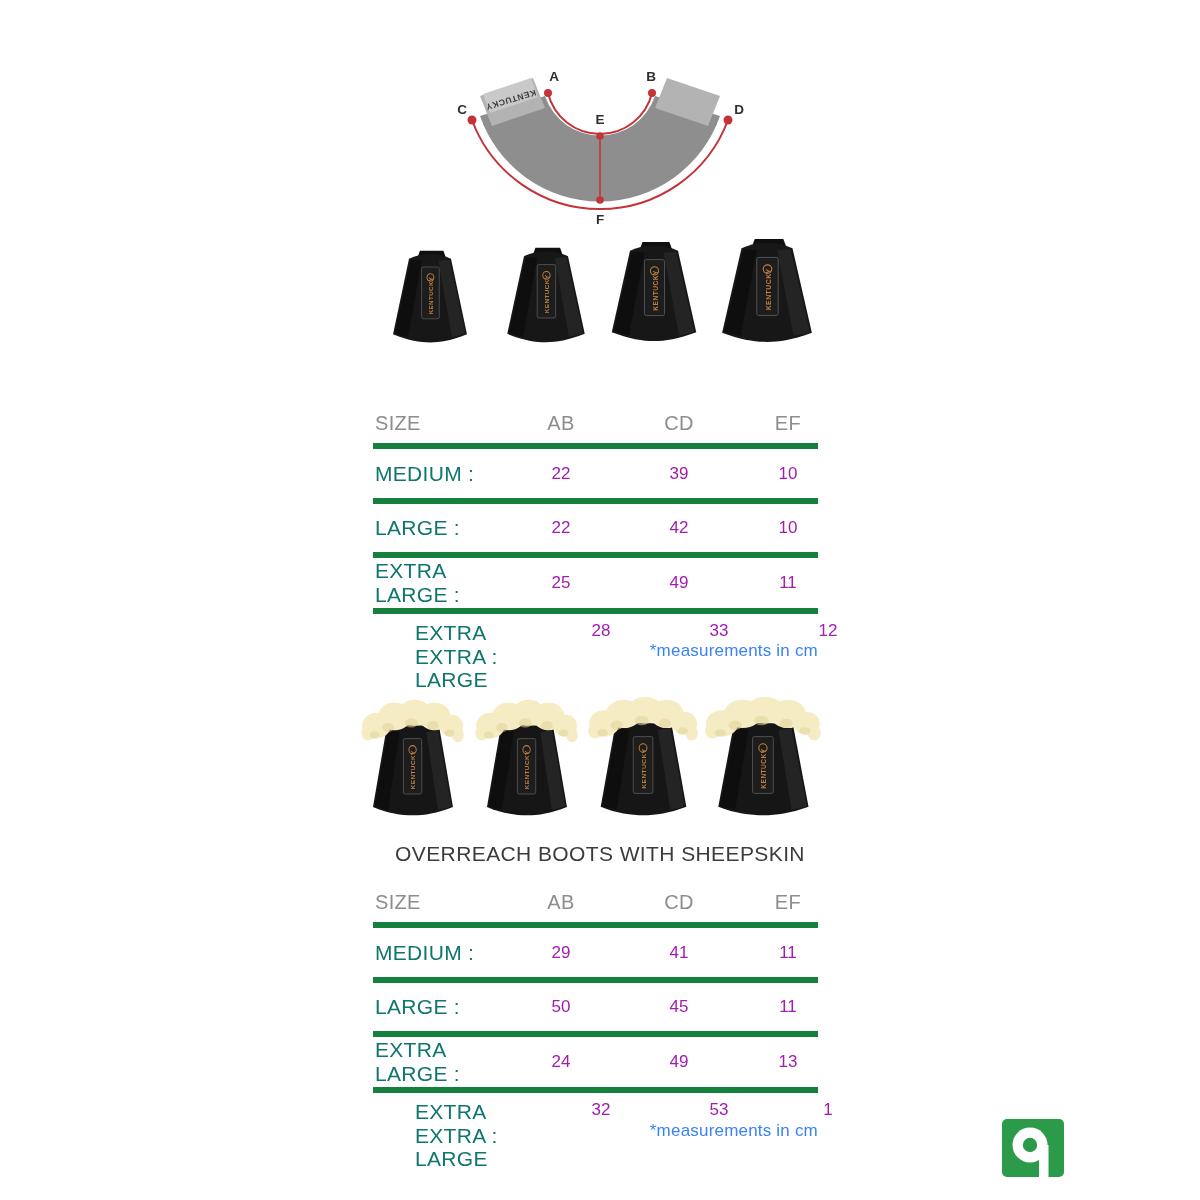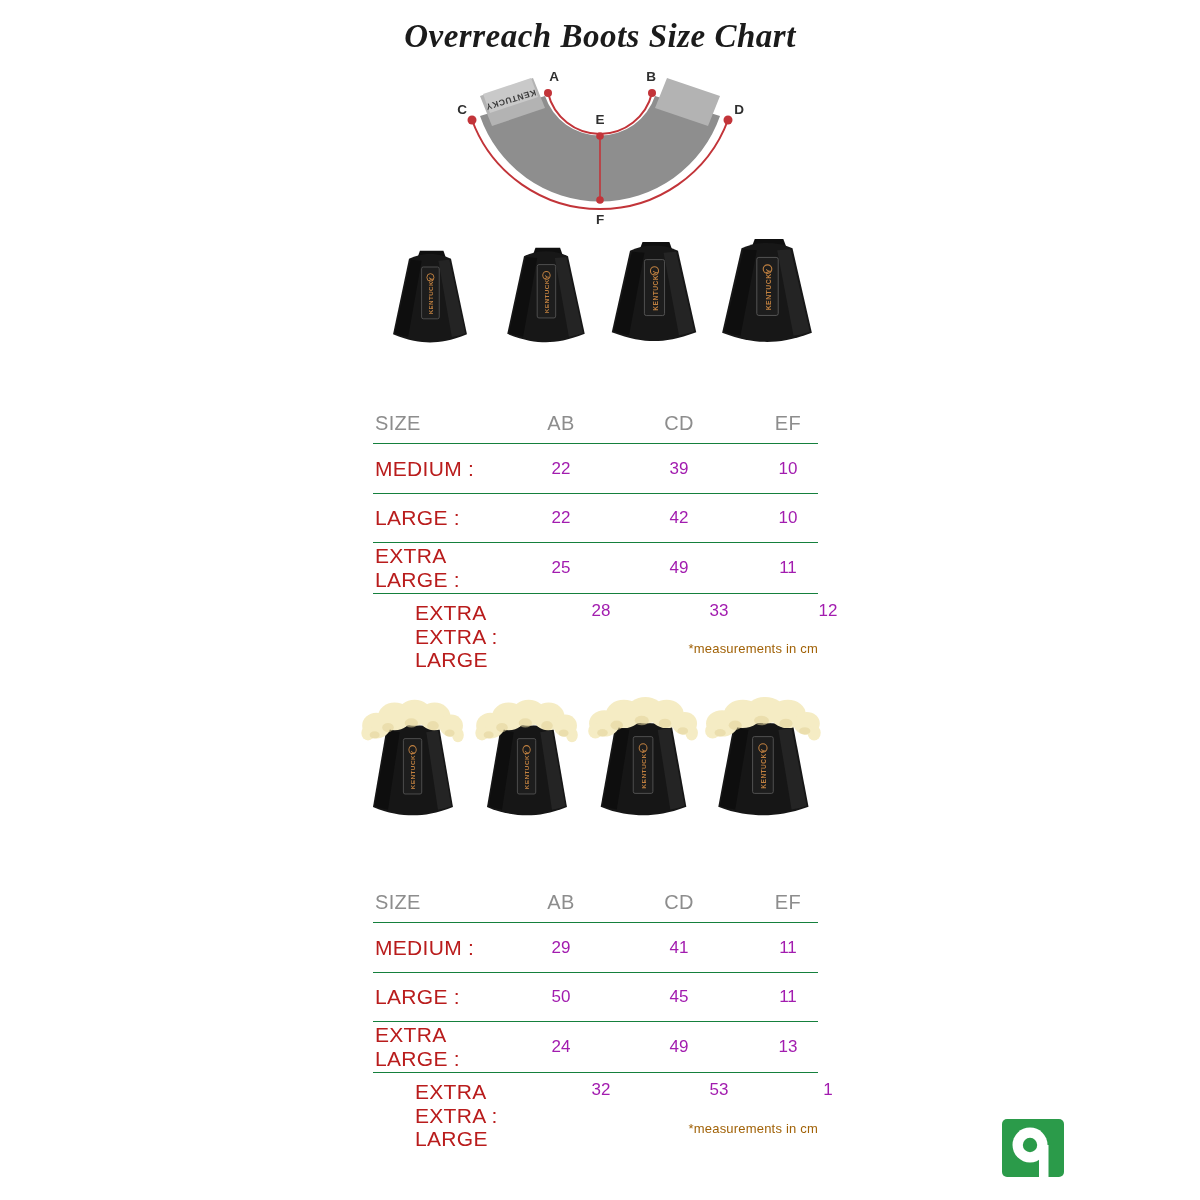--- a/index.html
+++ b/index.html
@@ -9,40 +9,39 @@
         font-family:"Liberation Serif",serif;font-style:italic;font-weight:bold;
         font-size:33px;color:#1b1b1b;letter-spacing:0.5px;}
   .abs{position:absolute;}
   .section-heading{position:absolute;left:0;width:1200px;text-align:center;
         font-size:21px;color:#3c3c3c;letter-spacing:0.4px;font-weight:500;}
   .sizetable{position:absolute;left:373px;width:445px;}
   .trow{display:grid;grid-template-columns:133px 110px 126px 92px;align-items:center;}
   .thead{height:40px;color:#8d8d8d;font-size:20px;letter-spacing:0.4px;}
   .r1{height:49px;}.r2{height:48px;}.r3{height:50px;}
   .rlast{height:66px;align-items:start;padding-top:7px;margin-left:40px;}
-  .bb{border-bottom:1px solid #15803d;}
-  .c-size{text-align:left;padding-left:2px;font-size:21px;color:#b91c1c;letter-spacing:0.3px;
+  .bb{border-bottom:6px solid #15803d;}
+  .c-size{text-align:left;padding-left:2px;font-size:21px;color:#0f766e;letter-spacing:0.3px;
         white-space:pre-line;line-height:1.12;}
   .c-num{text-align:center;font-size:17px;color:#a21caf;}
   .thead .c-size,.thead .c-num{font-size:20px;color:#8d8d8d;}
   .cm-note{position:absolute;left:373px;width:445px;text-align:right;
-        font-size:13px;color:#a16207;letter-spacing:0.2px;}
+        font-size:17px;color:#3b82f6;letter-spacing:0.2px;}
   .footnote{position:absolute;left:0;width:1200px;text-align:center;
         font-size:17px;color:#7f7f7f;letter-spacing:0.2px;}
   svg{display:block;overflow:visible;}
   .dletter{font-family:"Liberation Sans",sans-serif;font-size:13.5px;font-weight:600;fill:#2f2f2f;}
   .striptext{font-family:"Liberation Sans",sans-serif;font-weight:700;fill:#3a3a3a;}
   .bootbrand{font-family:"Liberation Sans",sans-serif;font-weight:700;fill:#c08040;}
 </style>
 </head>
 <body>
 
 <div class="page">
 
-  <div class="page-title">Overreach Boots Size Chart</div>
 
   <svg class="abs" style="left:450px;top:66px;" width="330" height="180" viewBox="0 0 330 180">
 
     <path d="M 30 50 A 127 127 0 0 0 270 50 L 205 30 A 58 58 0 0 1 95 30 Z" fill="#8e8e8e"></path>
 
     <polygon points="30,30 83,12 95,42 42,60" fill="#b3b3b3"></polygon>
     <polygon points="33,28 81,12 88,31 40,47" fill="#c9c9c9"></polygon>
     <text class="striptext" transform="translate(60,31) rotate(163)" text-anchor="middle" font-size="8.5" letter-spacing="0.6">KENTUCKY</text>
 
     <polygon points="217,12 270,30 258,60 205,42" fill="#b3b3b3"></polygon>
@@ -148,20 +147,21 @@
   </div>
   <div class="cm-note" style="top:641px;">*measurements in cm</div>
 
   <svg class="abs" style="left:355px;top:695px;" width="480" height="128" viewBox="0 0 480 128">
     <use href="#boot-sheep" transform="translate(8,3) scale(0.833,0.923)"></use>
     <use href="#boot-sheep" transform="translate(122,3) scale(0.833,0.923)"></use>
     <use href="#boot-sheep" transform="translate(235,0) scale(0.892,0.946)"></use>
     <use href="#boot-sheep" transform="translate(352,0) scale(0.94,0.946)"></use>
   </svg>
 
+  <div class="section-heading" style="top:842px;">OVERREACH BOOTS WITH SHEEPSKIN</div>
 
   <div class="sizetable" style="top:882px;">
     <div class="trow thead bb">
       <span class="c-size">SIZE</span>
       <span class="c-num">AB</span>
       <span class="c-num">CD</span>
       <span class="c-num">EF</span>
     </div>
     <div class="trow r1 bb">
       <span class="c-size">MEDIUM :</span>

